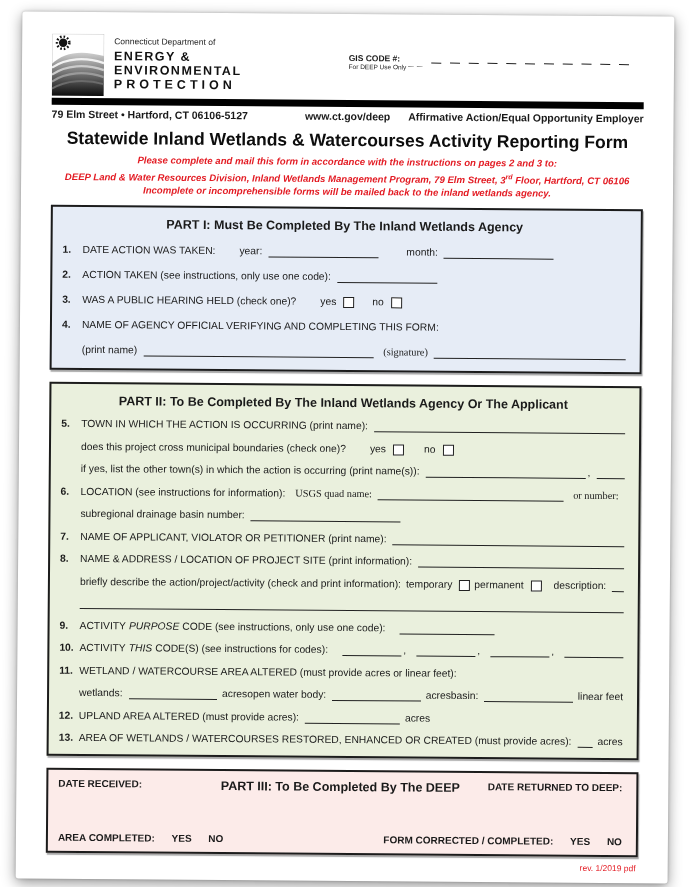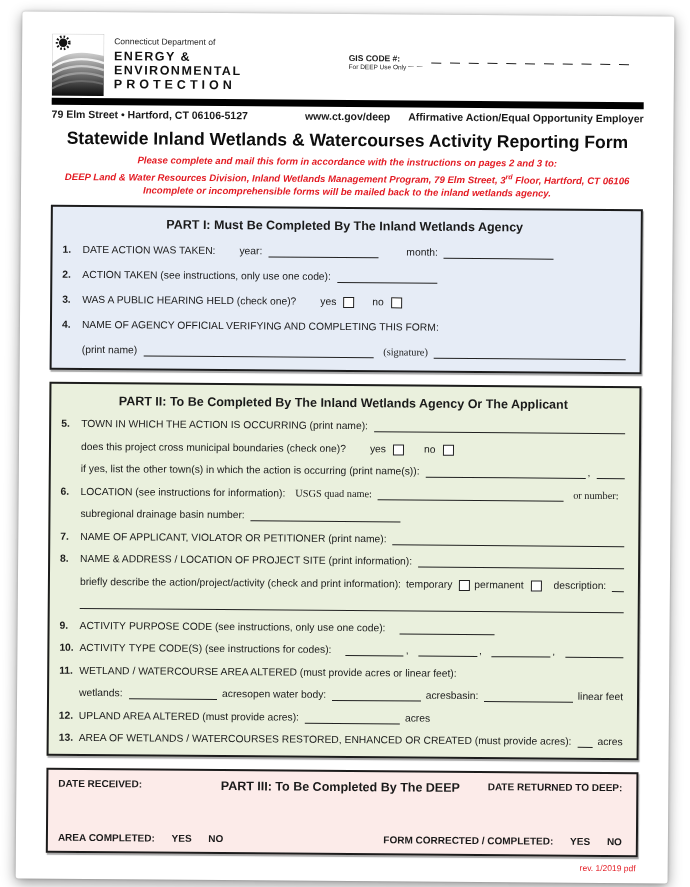--- a/index.html
+++ b/index.html
@@ -49,21 +49,21 @@
   .num{flex:0 0 20px; font-weight:bold;}
   .ind{margin-left:24px;}
   .lbl{white-space:nowrap;}
   .sp-l{margin-left:10px;font-family:Liberation Serif, serif;}
   .sp-s{margin-left:5px;text-align:right;}
   .blank{display:inline-block; border-bottom:1.2px solid #222; height:11px; margin-left:6px;}
   .grow{flex:1 1 auto;} .w85{width:85px;} .w95{width:95px;} .w100{width:100px;}
   .w110{width:110px;} .w150{width:150px;} .w160{width:160px;} .w215{width:215px;} .w230{width:230px;}
   .cb{display:inline-block; width:11px; height:11px; border:1.3px solid #222; background:#fff; margin-left:7px;}
   .comma{margin-left:2px;}
-  .it{}
+  .it{font-style:italic;}
   .between{justify-content:space-between;}
   
   .p3-top{display:grid; grid-template-columns:1fr auto 1fr; align-items:start; margin-top:2px;}
   .p3lbl{font-size:10px; font-weight:bold;}
   .p3r{text-align:right;}
   .p3title{margin:0;}
   .p3-bottom{display:flex; justify-content:space-between; margin-top:40px; font-size:10px; font-weight:bold;}
   .yn{margin-left:14px;}
   .rev{text-align:right; font-size:8.5px; color:var(--red); margin-top:6px; padding-right:2px;}
 </style>
@@ -226,21 +226,21 @@
       <span class="num">9.</span>
       <span class="lbl">ACTIVITY</span>
       <span class="lbl it" style="margin-left:3px">PURPOSE</span>
       <span class="lbl" style="margin-left:3px">CODE (see instructions, only use one code):</span>
       <span class="blank w95" style="margin-left:14px"></span>
     </div>
 
     <div class="row p2row">
       <span class="num">10.</span>
       <span class="lbl">ACTIVITY</span>
-      <span class="lbl it" style="margin-left:3px">TYPE</span>
+      <span class="lbl it" style="margin-left:3px">THIS</span>
       <span class="lbl" style="margin-left:3px">CODE(S) (see instructions for codes):</span>
       <span class="blank w85" style="margin-left:14px"></span>
       <span class="comma">,</span>
       <span class="blank w85" style="margin-left:10px"></span>
       <span class="comma">,</span>
       <span class="blank w85" style="margin-left:10px"></span>
       <span class="comma">,</span>
       <span class="blank w85" style="margin-left:10px"></span>
     </div>
 

